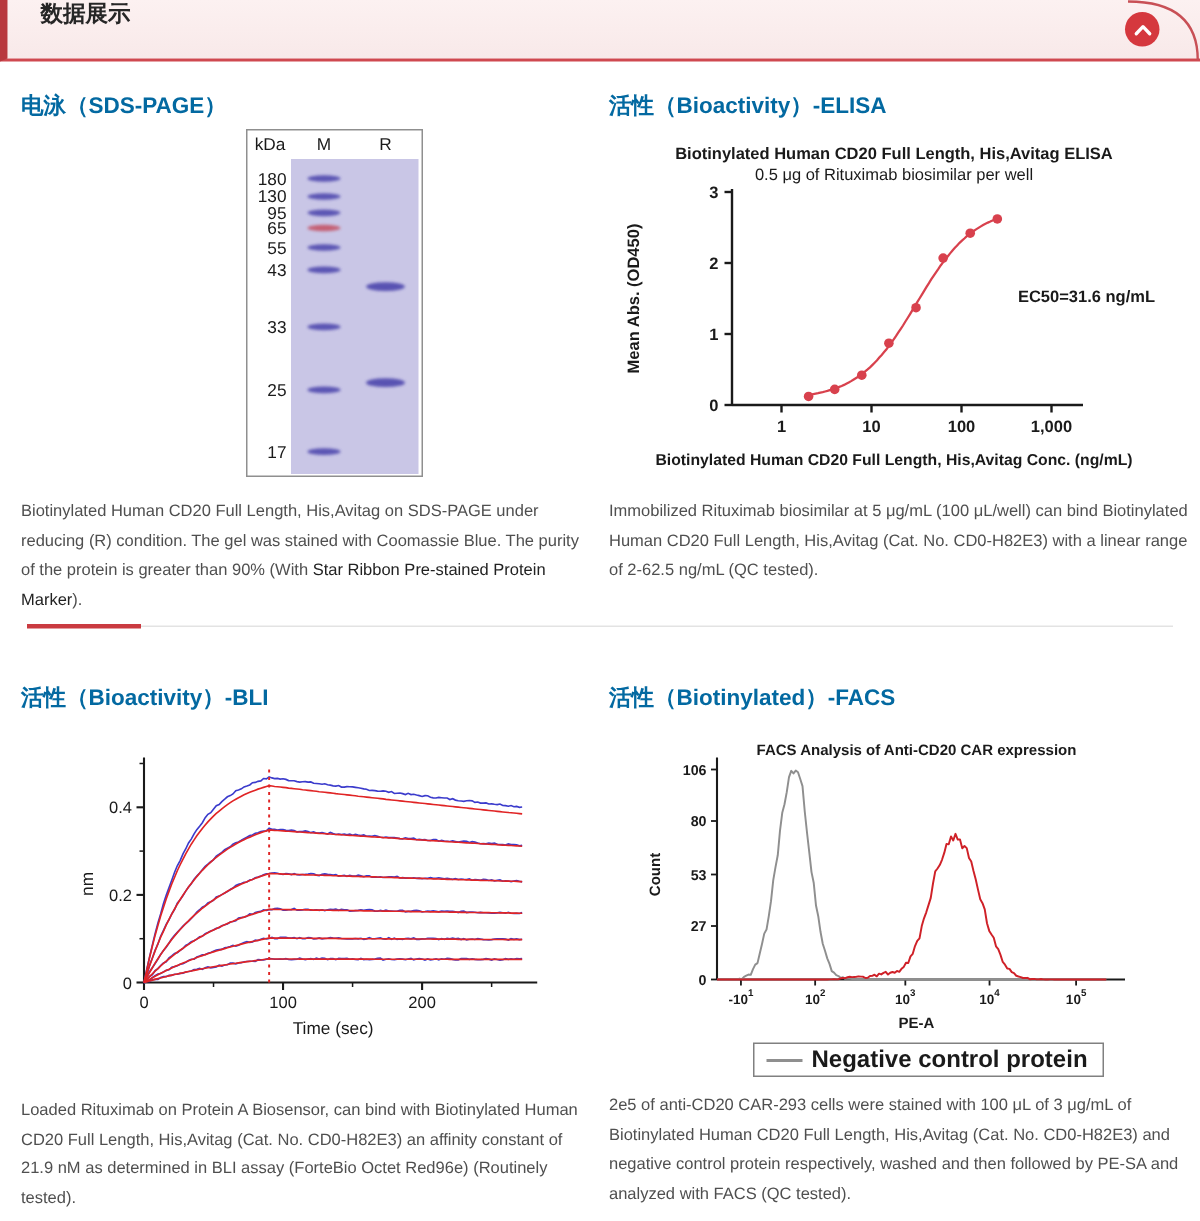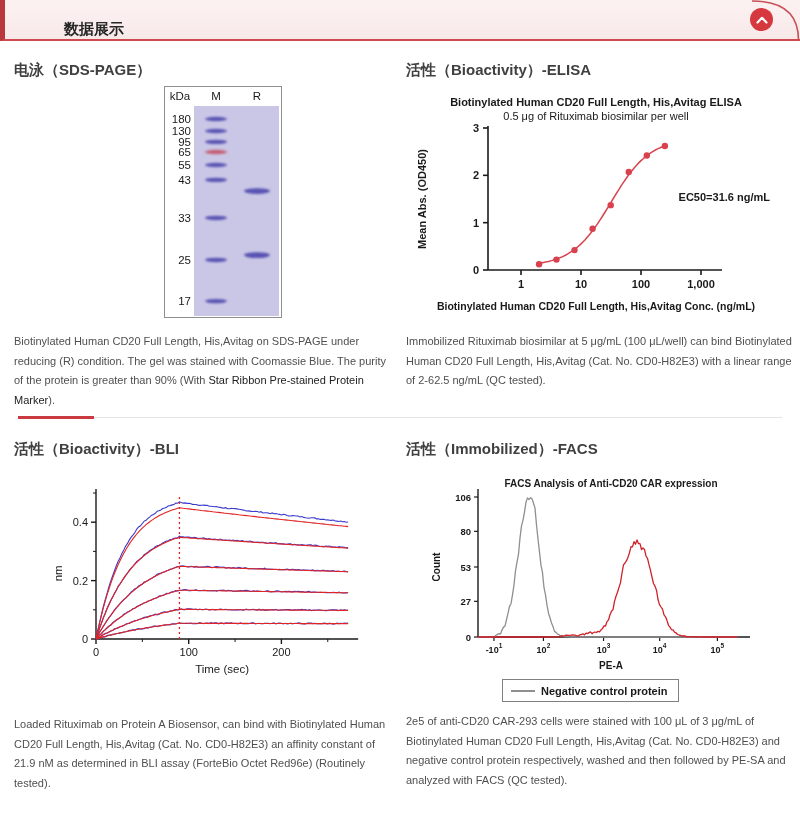--- a/index.html
+++ b/index.html
@@ -6,55 +6,55 @@
   body{
     width:800px;height:814px;overflow:hidden;background:#fff;
     font-family:"Liberation Sans",sans-serif;color:#333;
   }
   
   .panel-header{
     position:relative;height:41px;
     background:linear-gradient(180deg,#fcf1f1,#f8e9e9);
     border-left:5px solid #b8383e;
     border-bottom:2px solid #cf4950;
-    display:flex;align-items:flex-end;box-sizing:border-box;padding-left:37px;
+    display:flex;align-items:flex-start;box-sizing:border-box;
   }
   .header-title{margin:0;padding-left:22px;font-size:15px;font-weight:bold;color:#262626;}
   .corner-arc{position:absolute;right:0;top:0;pointer-events:none;}
   .collapse-btn{
     position:absolute;right:27px;top:8px;width:23px;height:23px;border-radius:50%;
     background:#d5383e;border:none;padding:0;cursor:pointer;
     display:flex;align-items:center;justify-content:center;
   }
   
   .row{display:flex;}
   .row-top{min-height:376px;}
   .col-left{width:406px;box-sizing:border-box;padding-left:14px;padding-right:8px;}
   .col-right{width:394px;box-sizing:border-box;}
-  .section-title{margin:20px 0 0 0;font-size:15px;font-weight:bold;color:#404040;}
-  .row-bottom .section-title{margin-top:22px;}
+  .section-title{margin:20px 0 0 0;font-size:15px;font-weight:bold;color:#0369a1;}
+  .row-bottom .section-title{margin-top:38px;}
   .divider{margin:0 18px;border-top:1px solid #e3e3e3;position:relative;height:0;}
   .divider::before{content:"";position:absolute;left:0;top:-2px;width:76px;height:3px;background:#ca3b41;}
   .caption{font-size:11px;line-height:19.5px;color:#4f4f4f;margin:14px 0 0 0;}
   .caption-dark{color:#222;}
   figure{margin:0;padding:0;}
   .gel-figure{margin:6px 0 0 126px;padding-left:24px;}
   .elisa-figure{margin:14px 0 0 6px;}
   .bli-figure{margin:22px 0 0 36px;}
   .facs-figure{margin:16px 0 0 18px;}
   .elisa-figure svg,.bli-figure svg,.facs-figure svg,.gel-figure svg{display:block;}
   svg text{font-family:"Liberation Sans",sans-serif;}
   
   .facs-legend{
     margin:2px 0 0 78px;display:inline-block;border:1px solid #808080;background:#fff;
     padding:4px 10px 4px 8px;
   }
   .legend-row{display:flex;align-items:center;height:13px;}
   .legend-line{width:24px;border-top:2px solid #999;margin-right:6px;flex:0 0 auto;}
-  .legend-label{font-size:11px;font-weight:bold;color:#1a1a1a;white-space:nowrap;}
+  .legend-label{font-size:16px;font-weight:bold;color:#1a1a1a;white-space:nowrap;}
 </style>
 </head>
 <body>
 
 <header class="panel-header">
   <h1 class="header-title">数据展示</h1>
   <svg class="corner-arc" width="52" height="41">
     <path d="M 4 1 Q 50.5 1 50.5 40" fill="none" stroke="#c85056" stroke-width="1.6"></path>
   </svg>
   <button class="collapse-btn">
@@ -189,21 +189,21 @@
             <path d="M46.0 158.0L47.9 156.0L49.7 154.1L51.6 152.2L53.4 150.4L55.3 148.7L57.1 147.0L59.0 145.3L60.8 143.7L62.7 142.2L64.5 140.7L66.4 139.2L68.2 137.8L70.1 136.5L72.0 135.2L73.8 133.9L75.7 132.6L77.5 131.4L79.4 130.2L81.2 129.1L83.1 128.0L84.9 127.0L86.8 125.9L88.6 124.9L90.5 123.9L92.3 123.0L94.2 122.1L96.1 121.2L97.9 120.3L99.8 119.5L101.6 118.7L103.5 117.9L105.3 117.2L107.2 116.4L109.0 115.7L110.9 115.0L112.7 114.4L114.6 113.7L116.5 113.1L118.3 112.5L120.2 111.9L122.0 111.3L123.9 110.8L125.7 110.2L127.6 109.7L129.4 109.2L131.3 109.2L133.1 109.2L135.0 109.3L136.8 109.3L138.7 109.3L140.6 109.4L142.4 109.4L144.3 109.4L146.1 109.5L148.0 109.5L149.8 109.5L151.7 109.5L153.5 109.6L155.4 109.6L157.2 109.6L159.1 109.7L160.9 109.7L162.8 109.7L164.7 109.7L166.5 109.8L168.4 109.8L170.2 109.8L172.1 109.9L173.9 109.9L175.8 109.9L177.6 109.9L179.5 110.0L181.3 110.0L183.2 110.0L185.1 110.1L186.9 110.1L188.8 110.1L190.6 110.1L192.5 110.2L194.3 110.2L196.2 110.2L198.0 110.3L199.9 110.3L201.7 110.3L203.6 110.3L205.4 110.4L207.3 110.4L209.2 110.4L211.0 110.5L212.9 110.5L214.7 110.5L216.6 110.5L218.4 110.6L220.3 110.6L222.1 110.6L224.0 110.7L225.8 110.7L227.7 110.7L229.5 110.7L231.4 110.8L233.3 110.8L235.1 110.8L237.0 110.9L238.8 110.9L240.7 110.9L242.5 110.9L244.4 111.0L246.2 111.0L248.1 111.0L249.9 111.1L251.8 111.1L253.6 111.1L255.5 111.1L257.4 111.2L259.2 111.2L261.1 111.2L262.9 111.3L264.8 111.3L266.6 111.3L268.5 111.3L270.3 111.4L272.2 111.4L274.0 111.4L275.9 111.4L277.8 111.5L279.6 111.5L281.5 111.5L283.3 111.6L285.2 111.6L287.0 111.6L288.9 111.6L290.7 111.7L292.6 111.7L294.4 111.7L296.3 111.8L298.1 111.8" fill="none" stroke="#e02425" stroke-width="1.1"></path>
             <path d="M46.0 158.0L47.9 156.9L49.7 155.9L51.6 154.8L53.4 153.8L55.3 152.8L57.1 151.9L59.0 151.0L60.8 150.0L62.7 149.2L64.5 148.3L66.4 147.4L68.2 146.6L70.1 145.8L72.0 145.0L73.8 144.3L75.7 143.5L77.5 142.8L79.4 142.1L81.2 141.4L83.1 140.7L84.9 140.1L86.8 139.4L88.6 138.8L90.5 138.2L92.3 137.6L94.2 137.0L96.1 136.5L97.9 135.9L99.8 135.4L101.6 134.8L103.5 134.3L105.3 133.8L107.2 133.3L109.0 132.9L110.9 132.4L112.7 132.0L114.6 131.5L116.5 131.1L118.3 130.7L120.2 130.3L122.0 129.9L123.9 129.5L125.7 129.1L127.6 128.7L129.4 128.4L131.3 128.4L133.1 128.4L135.0 128.4L136.8 128.4L138.7 128.4L140.6 128.4L142.4 128.4L144.3 128.5L146.1 128.5L148.0 128.5L149.8 128.5L151.7 128.5L153.5 128.5L155.4 128.5L157.2 128.5L159.1 128.6L160.9 128.6L162.8 128.6L164.7 128.6L166.5 128.6L168.4 128.6L170.2 128.6L172.1 128.6L173.9 128.6L175.8 128.7L177.6 128.7L179.5 128.7L181.3 128.7L183.2 128.7L185.1 128.7L186.9 128.7L188.8 128.7L190.6 128.8L192.5 128.8L194.3 128.8L196.2 128.8L198.0 128.8L199.9 128.8L201.7 128.8L203.6 128.8L205.4 128.8L207.3 128.9L209.2 128.9L211.0 128.9L212.9 128.9L214.7 128.9L216.6 128.9L218.4 128.9L220.3 128.9L222.1 129.0L224.0 129.0L225.8 129.0L227.7 129.0L229.5 129.0L231.4 129.0L233.3 129.0L235.1 129.0L237.0 129.0L238.8 129.1L240.7 129.1L242.5 129.1L244.4 129.1L246.2 129.1L248.1 129.1L249.9 129.1L251.8 129.1L253.6 129.1L255.5 129.2L257.4 129.2L259.2 129.2L261.1 129.2L262.9 129.2L264.8 129.2L266.6 129.2L268.5 129.2L270.3 129.3L272.2 129.3L274.0 129.3L275.9 129.3L277.8 129.3L279.6 129.3L281.5 129.3L283.3 129.3L285.2 129.3L287.0 129.4L288.9 129.4L290.7 129.4L292.6 129.4L294.4 129.4L296.3 129.4L298.1 129.4" fill="none" stroke="#e02425" stroke-width="1.1"></path>
             <path d="M46.0 158.0L47.9 157.5L49.7 156.9L51.6 156.4L53.4 155.9L55.3 155.4L57.1 155.0L59.0 154.5L60.8 154.0L62.7 153.6L64.5 153.1L66.4 152.7L68.2 152.3L70.1 151.9L72.0 151.5L73.8 151.1L75.7 150.7L77.5 150.3L79.4 149.9L81.2 149.6L83.1 149.2L84.9 148.8L86.8 148.5L88.6 148.2L90.5 147.8L92.3 147.5L94.2 147.2L96.1 146.9L97.9 146.6L99.8 146.3L101.6 146.0L103.5 145.7L105.3 145.4L107.2 145.2L109.0 144.9L110.9 144.6L112.7 144.4L114.6 144.1L116.5 143.9L118.3 143.7L120.2 143.4L122.0 143.2L123.9 143.0L125.7 142.7L127.6 142.5L129.4 142.3L131.3 142.3L133.1 142.3L135.0 142.3L136.8 142.3L138.7 142.3L140.6 142.3L142.4 142.3L144.3 142.3L146.1 142.3L148.0 142.3L149.8 142.4L151.7 142.4L153.5 142.4L155.4 142.4L157.2 142.4L159.1 142.4L160.9 142.4L162.8 142.4L164.7 142.4L166.5 142.4L168.4 142.4L170.2 142.4L172.1 142.4L173.9 142.4L175.8 142.4L177.6 142.4L179.5 142.4L181.3 142.4L183.2 142.4L185.1 142.4L186.9 142.4L188.8 142.4L190.6 142.4L192.5 142.4L194.3 142.4L196.2 142.4L198.0 142.4L199.9 142.5L201.7 142.5L203.6 142.5L205.4 142.5L207.3 142.5L209.2 142.5L211.0 142.5L212.9 142.5L214.7 142.5L216.6 142.5L218.4 142.5L220.3 142.5L222.1 142.5L224.0 142.5L225.8 142.5L227.7 142.5L229.5 142.5L231.4 142.5L233.3 142.5L235.1 142.5L237.0 142.5L238.8 142.5L240.7 142.5L242.5 142.5L244.4 142.5L246.2 142.5L248.1 142.5L249.9 142.6L251.8 142.6L253.6 142.6L255.5 142.6L257.4 142.6L259.2 142.6L261.1 142.6L262.9 142.6L264.8 142.6L266.6 142.6L268.5 142.6L270.3 142.6L272.2 142.6L274.0 142.6L275.9 142.6L277.8 142.6L279.6 142.6L281.5 142.6L283.3 142.6L285.2 142.6L287.0 142.6L288.9 142.6L290.7 142.6L292.6 142.6L294.4 142.6L296.3 142.6L298.1 142.6" fill="none" stroke="#e02425" stroke-width="1.1"></path>
             <line x1="129.43" y1="158" x2="129.43" y2="14.920000000000016" stroke="#e02425" stroke-width="1.3" stroke-dasharray="2 3"></line>
           </svg>
       </figure>
       <p class="caption" style="margin-top:16px;">Loaded Rituximab on Protein A Biosensor, can bind with Biotinylated Human CD20 Full Length, His,Avitag (Cat. No. CD0-H82E3) an affinity constant of 21.9 nM as determined in BLI assay (ForteBio Octet Red96e) (Routinely tested).</p>
     </section>
 
     <section class="col-right">
-      <h2 class="section-title">活性（Immobilized）-FACS</h2>
+      <h2 class="section-title">活性（Biotinylated）-FACS</h2>
       <figure class="facs-figure">
         <svg id="facs-svg" width="334" height="202">
             <text x="187" y="12" text-anchor="middle" font-size="10" font-weight="bold" fill="#1a1a1a">FACS Analysis of Anti-CD20 CAR expression</text>
             <line x1="54" y1="14" x2="54" y2="162" stroke="#1a1a1a" stroke-width="1.4"></line>
             <line x1="54" y1="162" x2="326" y2="162" stroke="#1a1a1a" stroke-width="1.4"></line>
             <line x1="50" y1="162" x2="54" y2="162" stroke="#1a1a1a" stroke-width="1.2"></line>
             <text x="47" y="165.5" text-anchor="end" font-size="9.5" font-weight="bold" fill="#1a1a1a">0</text>
             <line x1="50" y1="126.33962264150944" x2="54" y2="126.33962264150944" stroke="#1a1a1a" stroke-width="1.2"></line>
             <text x="47" y="129.83962264150944" text-anchor="end" font-size="9.5" font-weight="bold" fill="#1a1a1a">27</text>
             <line x1="50" y1="92" x2="54" y2="92" stroke="#1a1a1a" stroke-width="1.2"></line>

